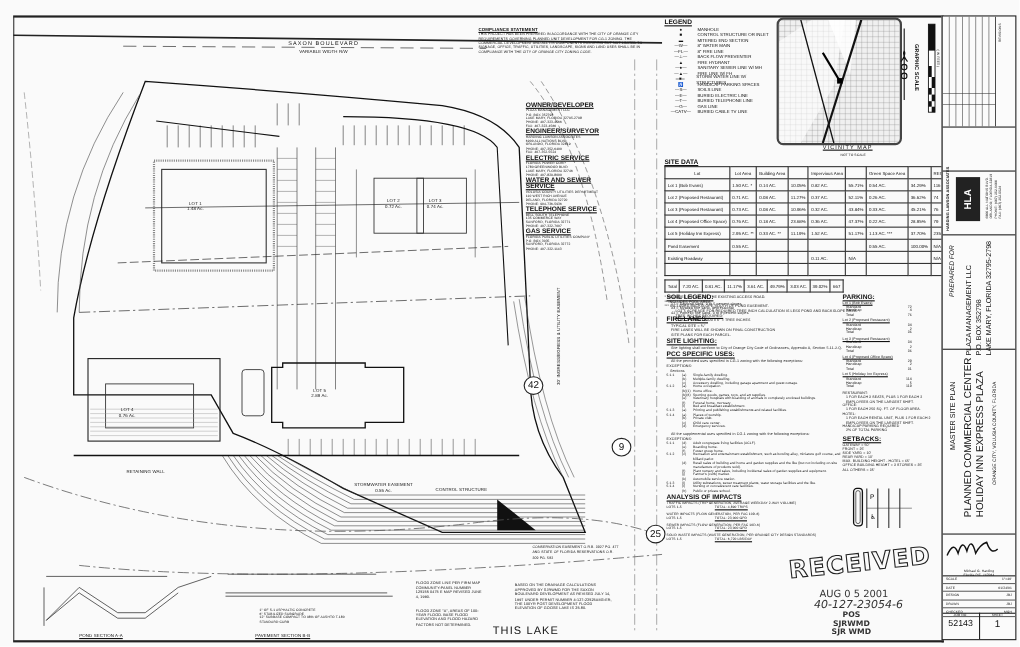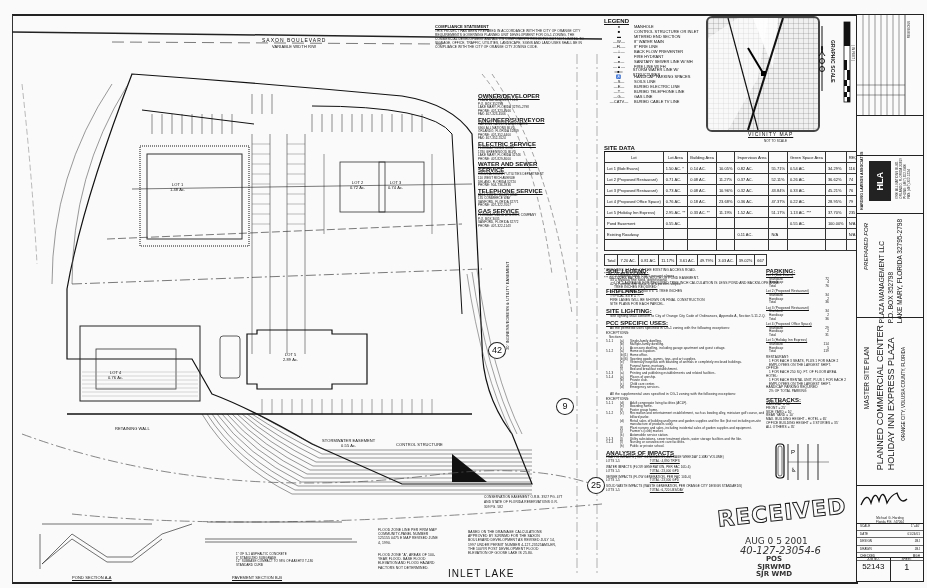--- a/index.html
+++ b/index.html
@@ -220,21 +220,21 @@
     </div>
 
   <div class="abs tiny" style="left:322px;top:438px;text-align:center;">
       <div>STORMWATER EASEMENT</div>
       <div>0.55 Ac.</div>
     </div>
   <div class="abs tiny" style="left:115px;top:426px;">RETAINING WALL</div>
   <div class="abs tiny" style="left:396px;top:442px;">CONTROL STRUCTURE</div>
   <div class="abs tiny" style="left:484px;top:495px;width:80px;font-size:3.2px;">CONSERVATION EASEMENT O.R.B. 3927 PG. 477 AND STATE OF FLORIDA RESERVATIONS O.R. 309 PG. 582</div>
 
-  <div class="abs circle" style="left:488px;top:342px;width:16px;height:15px;line-height:15px;">42</div>
+  <div class="abs circle" style="left:476px;top:342px;width:16px;height:15px;line-height:15px;">42</div>
   <div class="abs circle" style="left:556px;top:398px;width:16px;height:15px;line-height:15px;">9</div>
   <div class="abs circle" style="left:587px;top:477px;width:16px;height:15px;line-height:15px;">25</div>
 
   <div class="abs tiny vtext" style="left:505px;top:210px;height:140px;">30' INGRESS/EGRESS &amp; UTILITY EASEMENT</div>
 
   <div class="abs" style="left:478px;top:93px;width:80px;">
     <div>
       <div class="hdr6">OWNER/DEVELOPER</div>
       <div class="tiny" style="font-size:3px;line-height:3.6px;">
           <div>PLAZA MANAGEMENT LLC</div>
@@ -288,21 +288,21 @@
           <div>P.O. BOX 3035</div>
           <div>SANFORD, FLORIDA 32772</div>
           <div>PHONE: 407-322-1143</div>
         </div>
     </div>
   </div>
 
   <div class="abs tiny" style="left:378px;top:528px;width:62px;font-size:3.4px;line-height:4.2px;">FLOOD ZONE LINE PER FIRM MAP COMMUNITY-PANEL NUMBER 125155 0475 E MAP REVISED JUNE 4, 1990.</div>
   <div class="abs tiny" style="left:378px;top:553px;width:60px;font-size:3.4px;line-height:4.2px;">FLOOD ZONE "A", AREAS OF 100-YEAR FLOOD. BASE FLOOD ELEVATION AND FLOOD HAZARD FACTORS NOT DETERMINED.</div>
   <div class="abs tiny" style="left:468px;top:530px;width:90px;font-size:3.4px;line-height:4.2px;">BASED ON THE DRAINAGE CALCULATIONS APPROVED BY SJRWMD FOR THE SAXON BOULEVARD DEVELOPMENT AS REVISED JULY 14, 1997 UNDER PERMIT NUMBER 4-127-23525AM3-ER, THE 100YR POST DEVELOPMENT FLOOD ELEVATION OF GOOSE LAKE IS 25.80.</div>
-  <div class="abs" style="left:448px;top:568px;font-size:10px;letter-spacing:1px;">INLET LAKE</div>
+  <div class="abs" style="left:448px;top:568px;font-size:10px;letter-spacing:1px;">THIS LAKE</div>
   <div class="abs tiny" style="left:72px;top:575px;text-decoration:underline;">POND SECTION A-A</div>
   <div class="abs tiny" style="left:232px;top:575px;text-decoration:underline;">PAVEMENT SECTION B-B</div>
   <div class="abs tiny" style="left:236px;top:553px;font-size:3px;line-height:3.6px;">
     <div>1" OF S-1 ASPHALTIC CONCRETE</div>
       <div>6" STABILIZED SUBGRADE</div>
       <div>12" SUBBASE COMPACT TO 98% OF AASHTO T-180</div>
       <div>STANDARD CURB</div>
   </div>
 
   <div class="abs" style="left:604px;top:18px;width:100px;">

